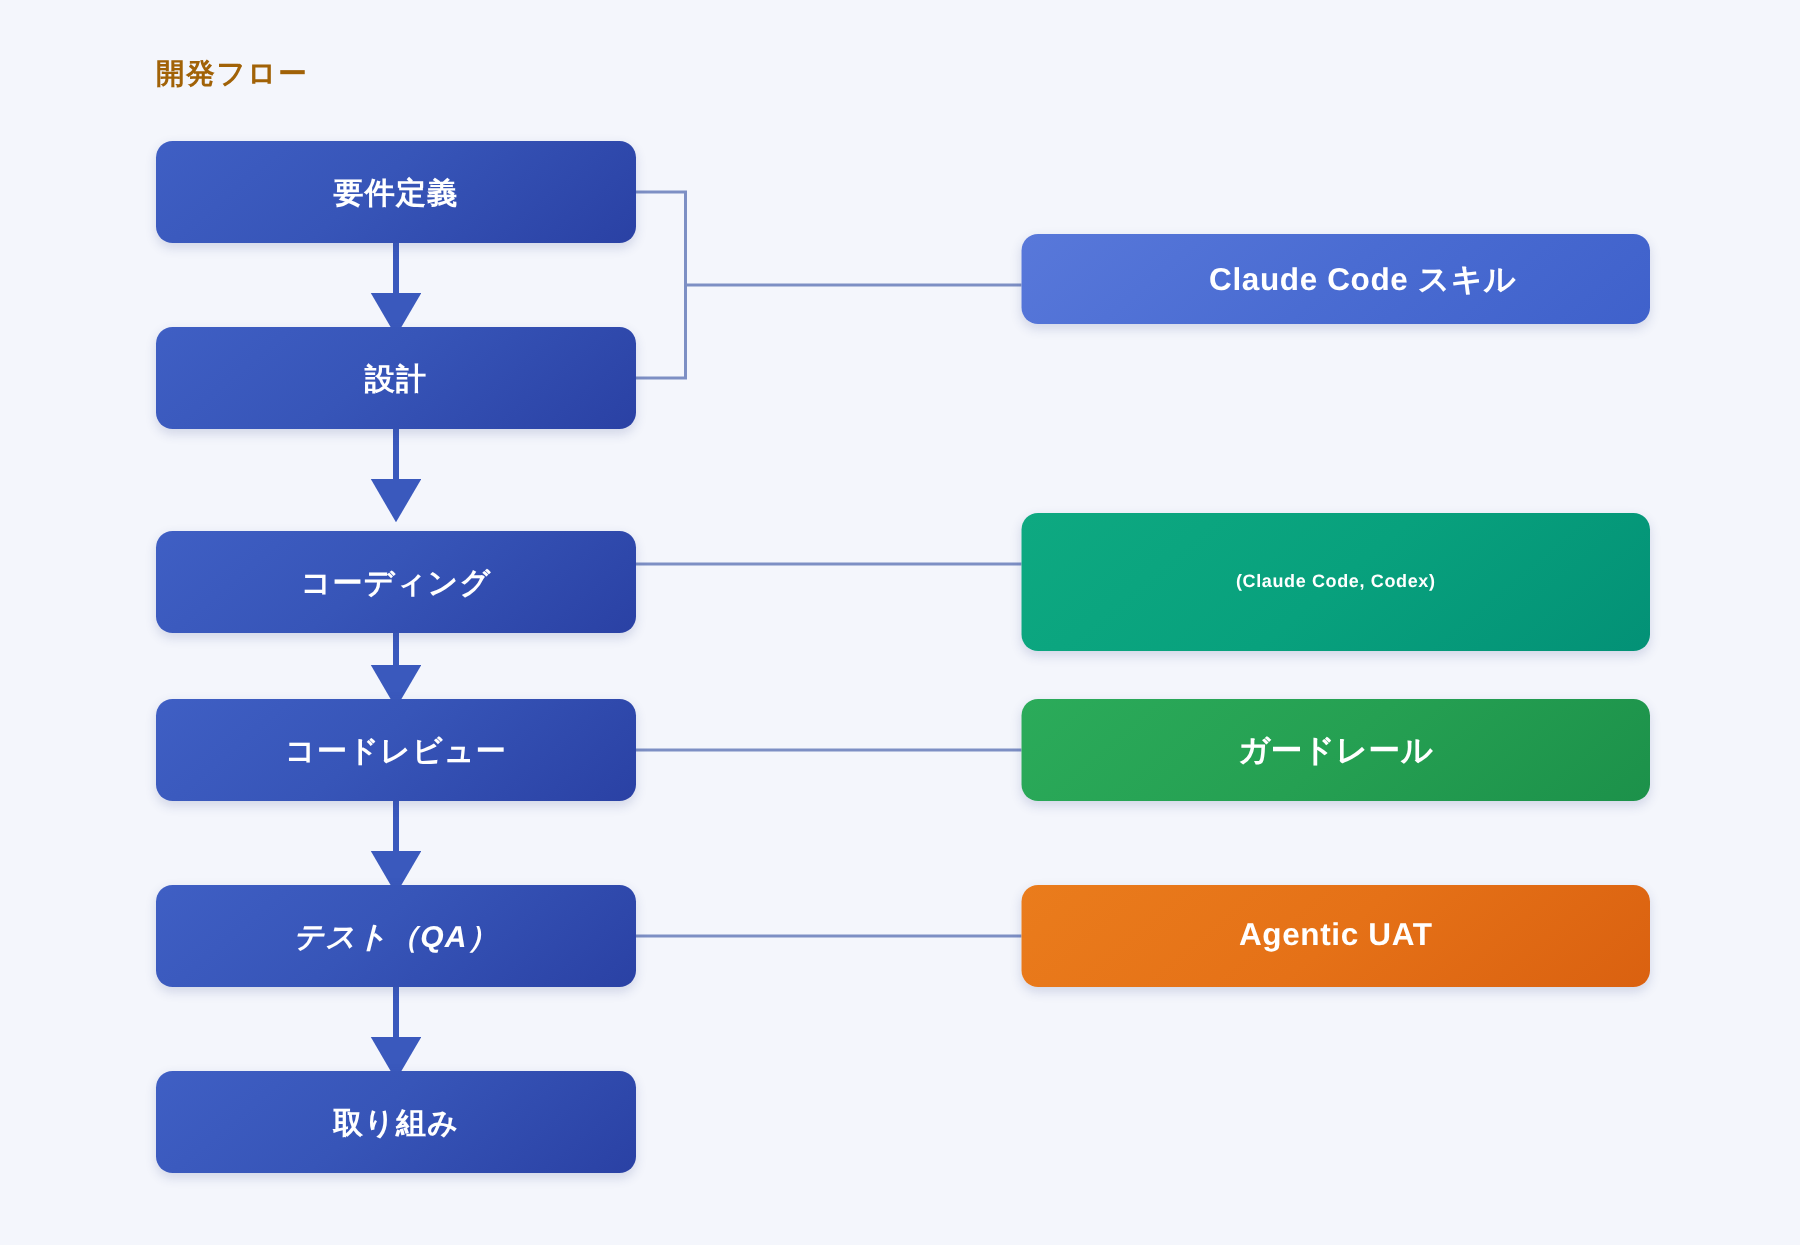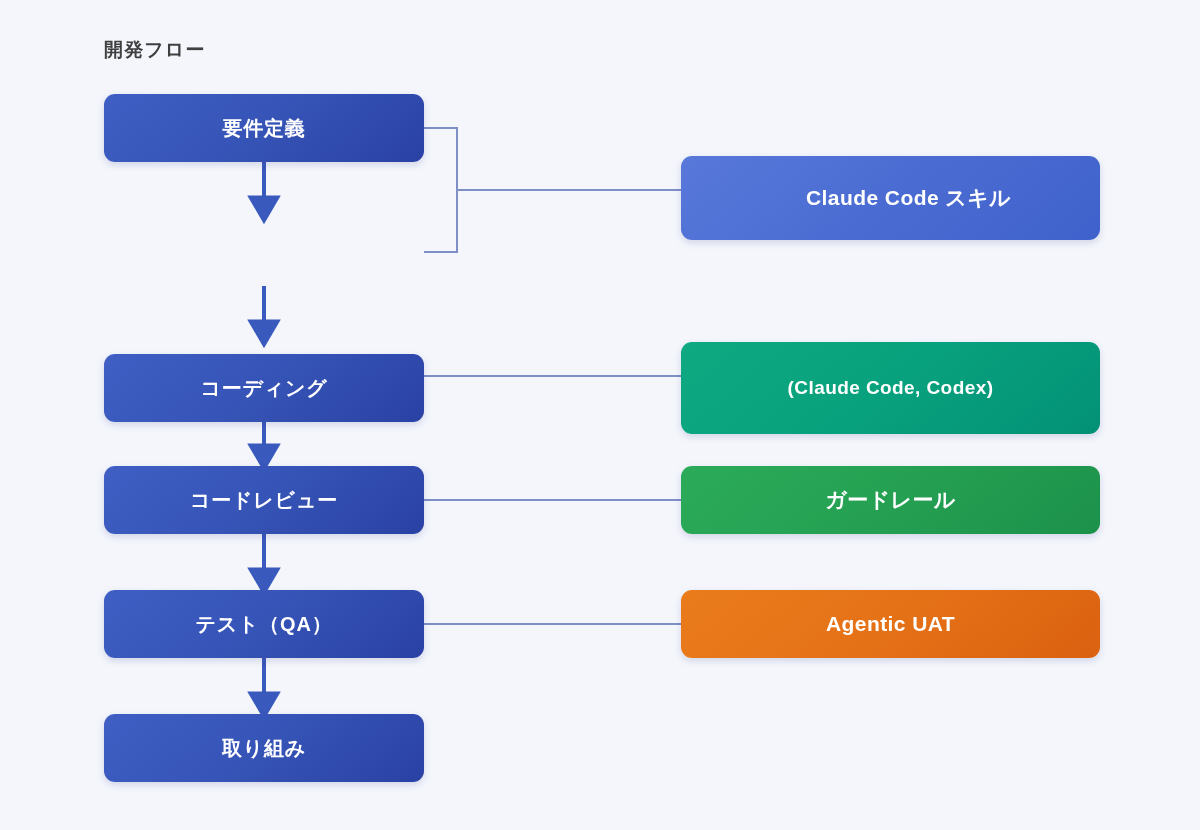--- a/index.html
+++ b/index.html
@@ -18,21 +18,21 @@
     left: 0; top: 0;
     width: 1200px;
     height: 830px;
   }
 
   
   .col-header {
     position: absolute;
     font-size: 19px;
     font-weight: 700;
-    color: #404040;
+    color: #a16207;
     letter-spacing: 0.06em;
     white-space: nowrap;
     line-height: 1;
   }
   #header-flow   { left: 104px; top: 40px; }
   #header-tools  { left: 681px; top: 40px; }
 
   
   .node {
     position: absolute;
@@ -53,43 +53,43 @@
     height: 68px;
     background: linear-gradient(140deg, #3f5fc4 0%, #3755b8 45%, #2a41a4 100%);
     font-size: 20px;
     font-weight: 700;
     letter-spacing: 0.04em;
   }
   #node-req      { top: 94px; }
   #node-design   { top: 218px; }
   #node-coding   { top: 354px; }
   #node-review   { top: 466px; }
-  #node-test     { top: 590px; }
+  #node-test     { top: 590px; font-style: italic; }
   #node-release  { top: 714px; }
 
   
   .tool-node {
     left: 681px;
     width: 419px;
     font-size: 21px;
     font-weight: 700;
     letter-spacing: 0.02em;
   }
   #tool-skill {
-    top: 156px; height: 84px;
+    top: 156px; height: 60px;
     background: linear-gradient(140deg, #5878da 0%, #4a6cd2 50%, #3f61cb 100%);
     padding-left: 36px;
   }
   #tool-agent {
     top: 342px; height: 92px;
     background: linear-gradient(140deg, #0ea981 0%, #08a17d 50%, #039176 100%);
     line-height: 1.28;
   }
   #tool-agent .sub {
-    font-size: 19px;
+    font-size: 12px;
     font-weight: 700;
   }
   #tool-guard {
     top: 466px; height: 68px;
     background: linear-gradient(140deg, #2bab5a 0%, #25a052 50%, #1c914a 100%);
     font-family: Liberation Mono, monospace;
   }
   #tool-uat {
     top: 590px; height: 68px;
     background: linear-gradient(140deg, #ea7c1c 0%, #e57117 50%, #da6110 100%);
@@ -146,20 +146,23 @@
     <g>
       <line x1="424" y1="624" x2="681" y2="624" stroke="#7d8fc4" stroke-width="2"></line>
     </g>
   </svg>
 
   <div class="col-header" id="header-flow">開発フロー</div>
 
   <div class="node flow-node" id="node-req">
     <span>要件定義</span>
   </div>
+  <div class="node flow-node" id="node-design">
+    <span>設計</span>
+  </div>
   <div class="node flow-node" id="node-coding">
     <span>コーディング</span>
   </div>
   <div class="node flow-node" id="node-review">
     <span>コードレビュー</span>
   </div>
   <div class="node flow-node" id="node-test">
     <span>テスト（QA）</span>
   </div>
   <div class="node flow-node" id="node-release">

